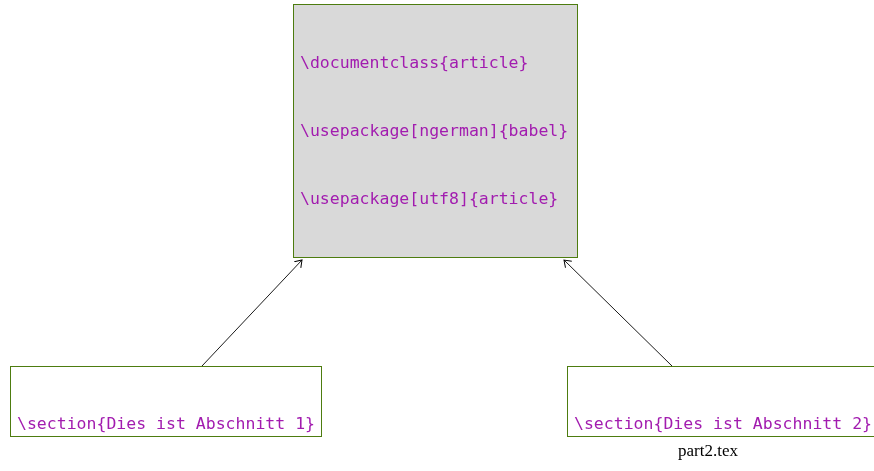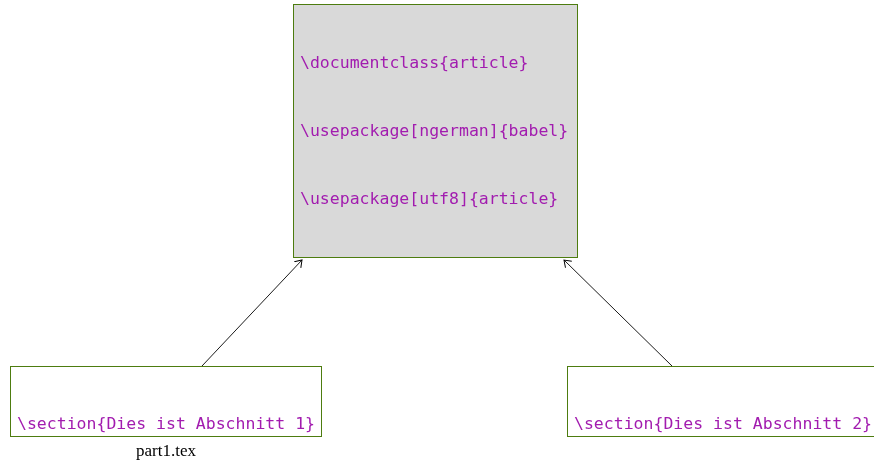--- a/index.html
+++ b/index.html
@@ -89,21 +89,21 @@
     
     
     
   </div>
 
   <div class="node part-node part1-node" style="background: rgb(255, 255, 255);">
     <div class="code-line">\section{Dies ist Abschnitt 1}</div>
     
     
   </div>
-  <div class="node-label part1-label">part1.tex</div>
 
   <div class="node part-node part2-node" style="background: rgb(255, 255, 255); margin-left: 16px;">
     <div class="code-line">\section{Dies ist Abschnitt 2}</div>
     
     
   </div>
+  <div class="node-label part2-label">part2.tex</div>
 
 </div>
 
 </body></html>

